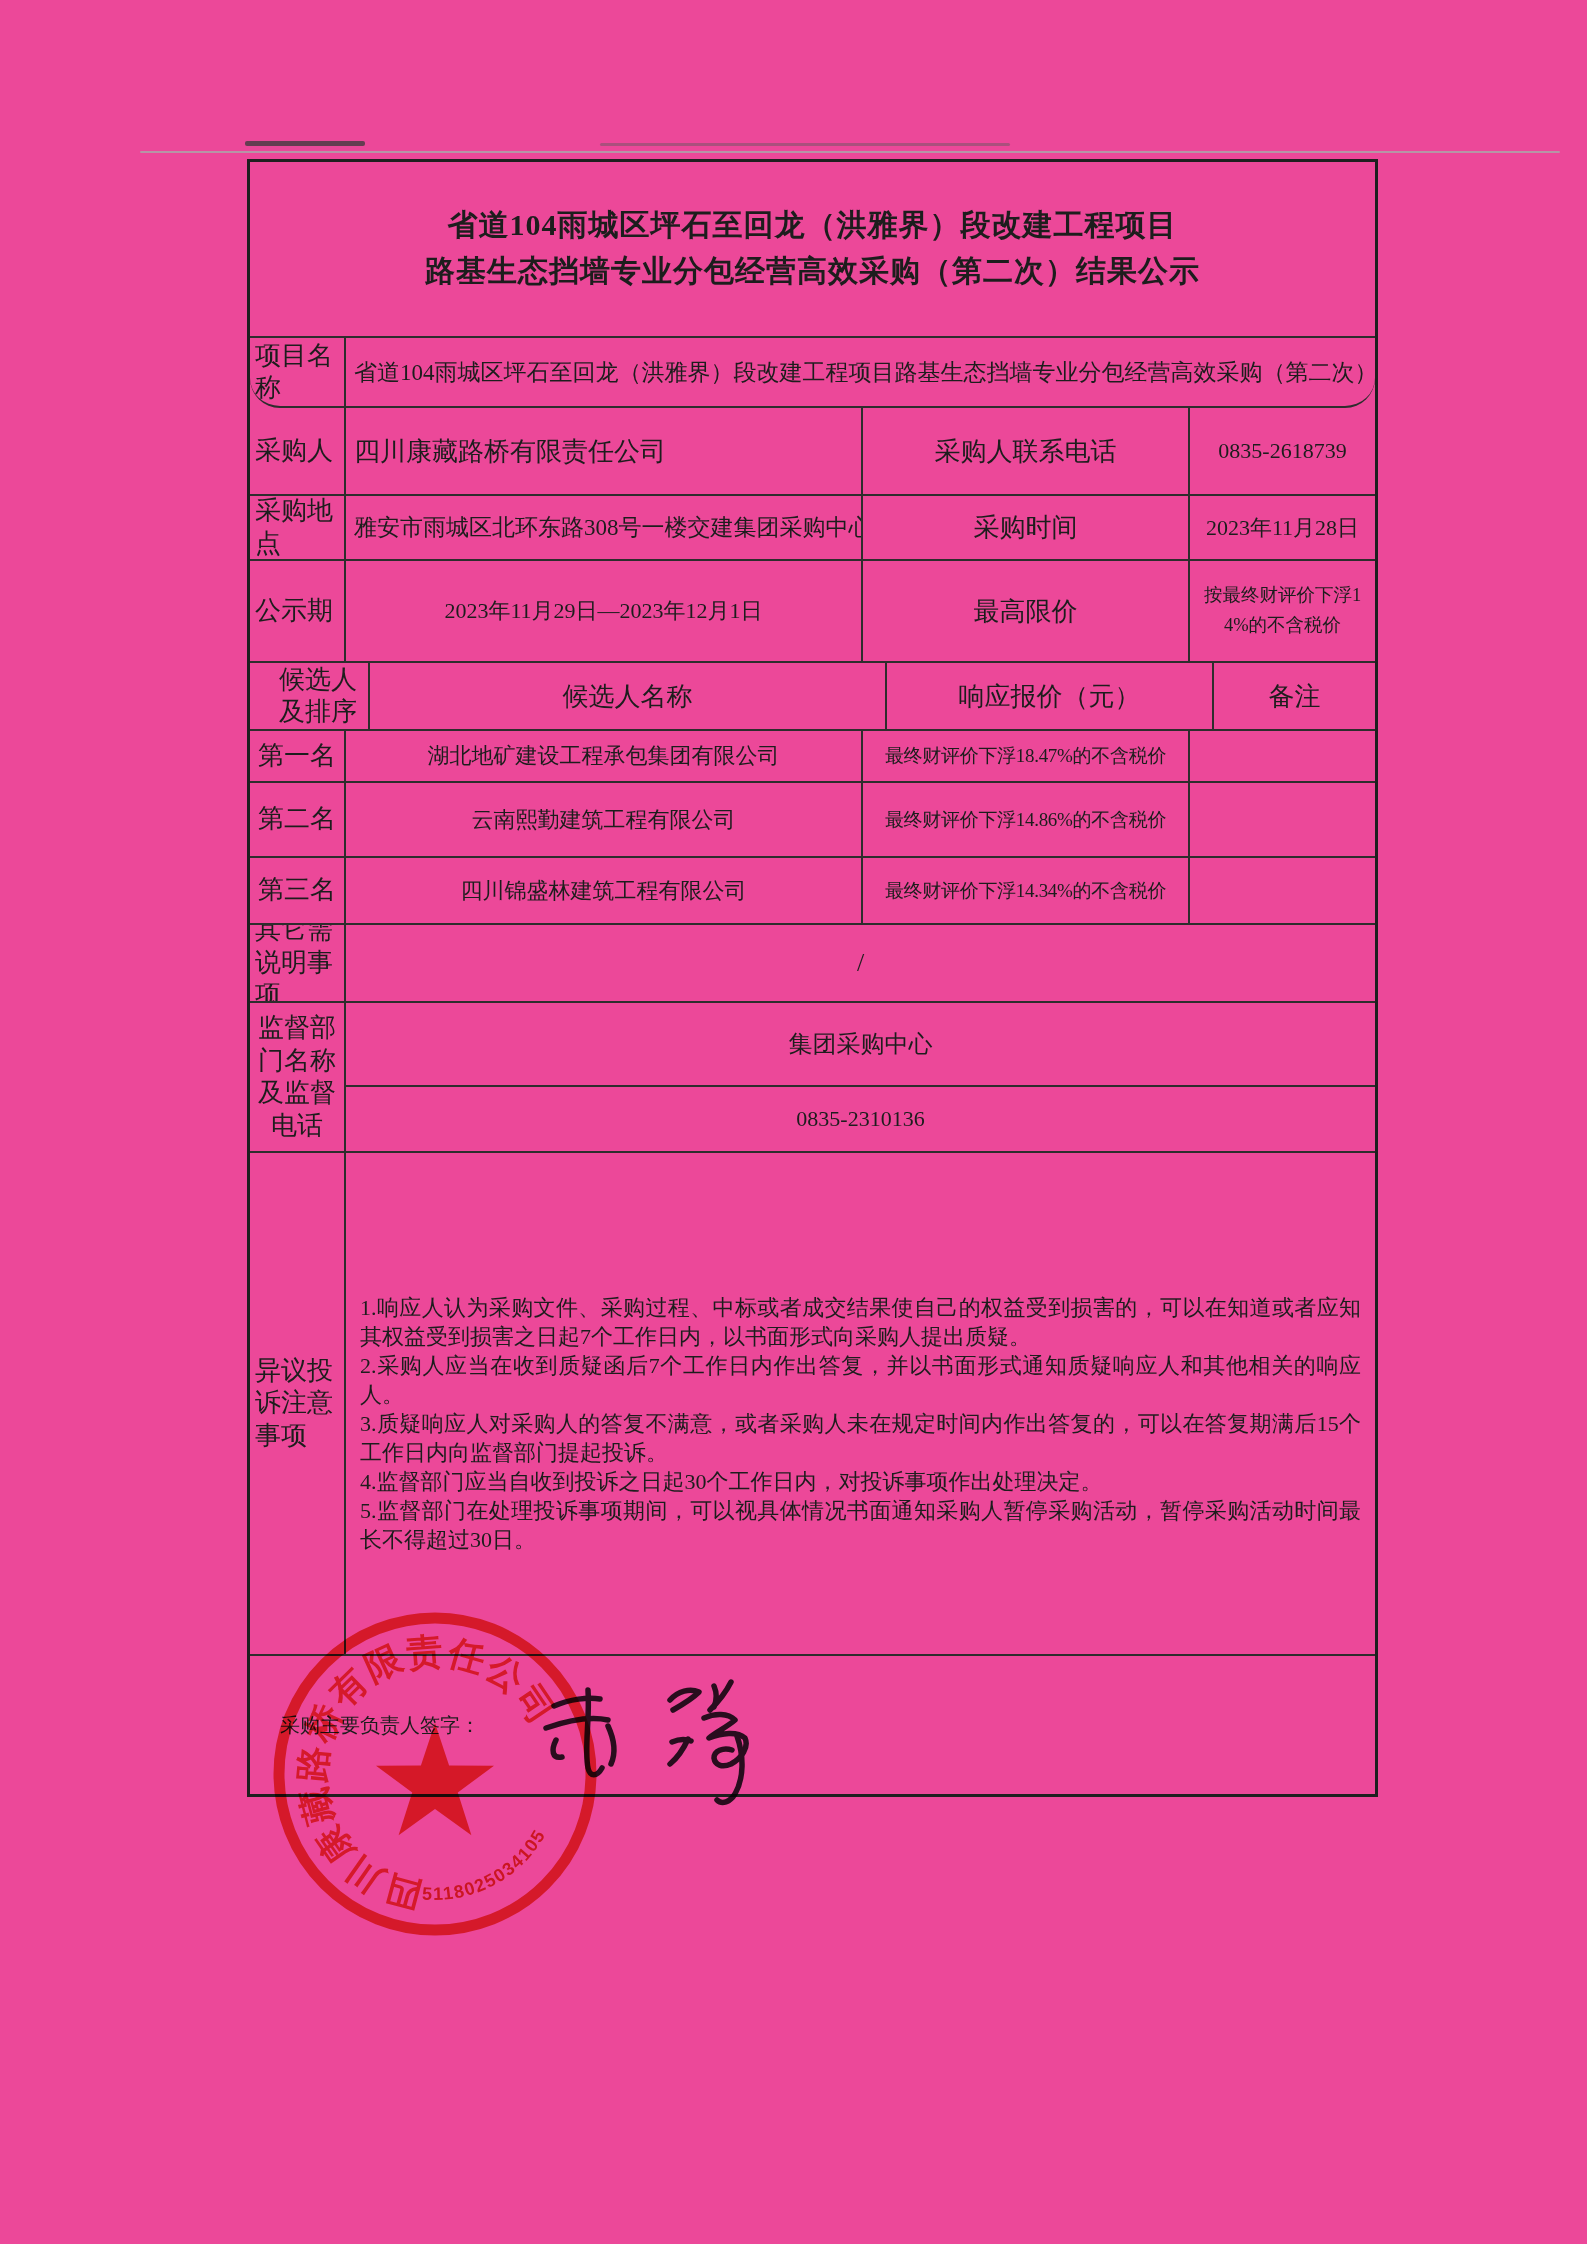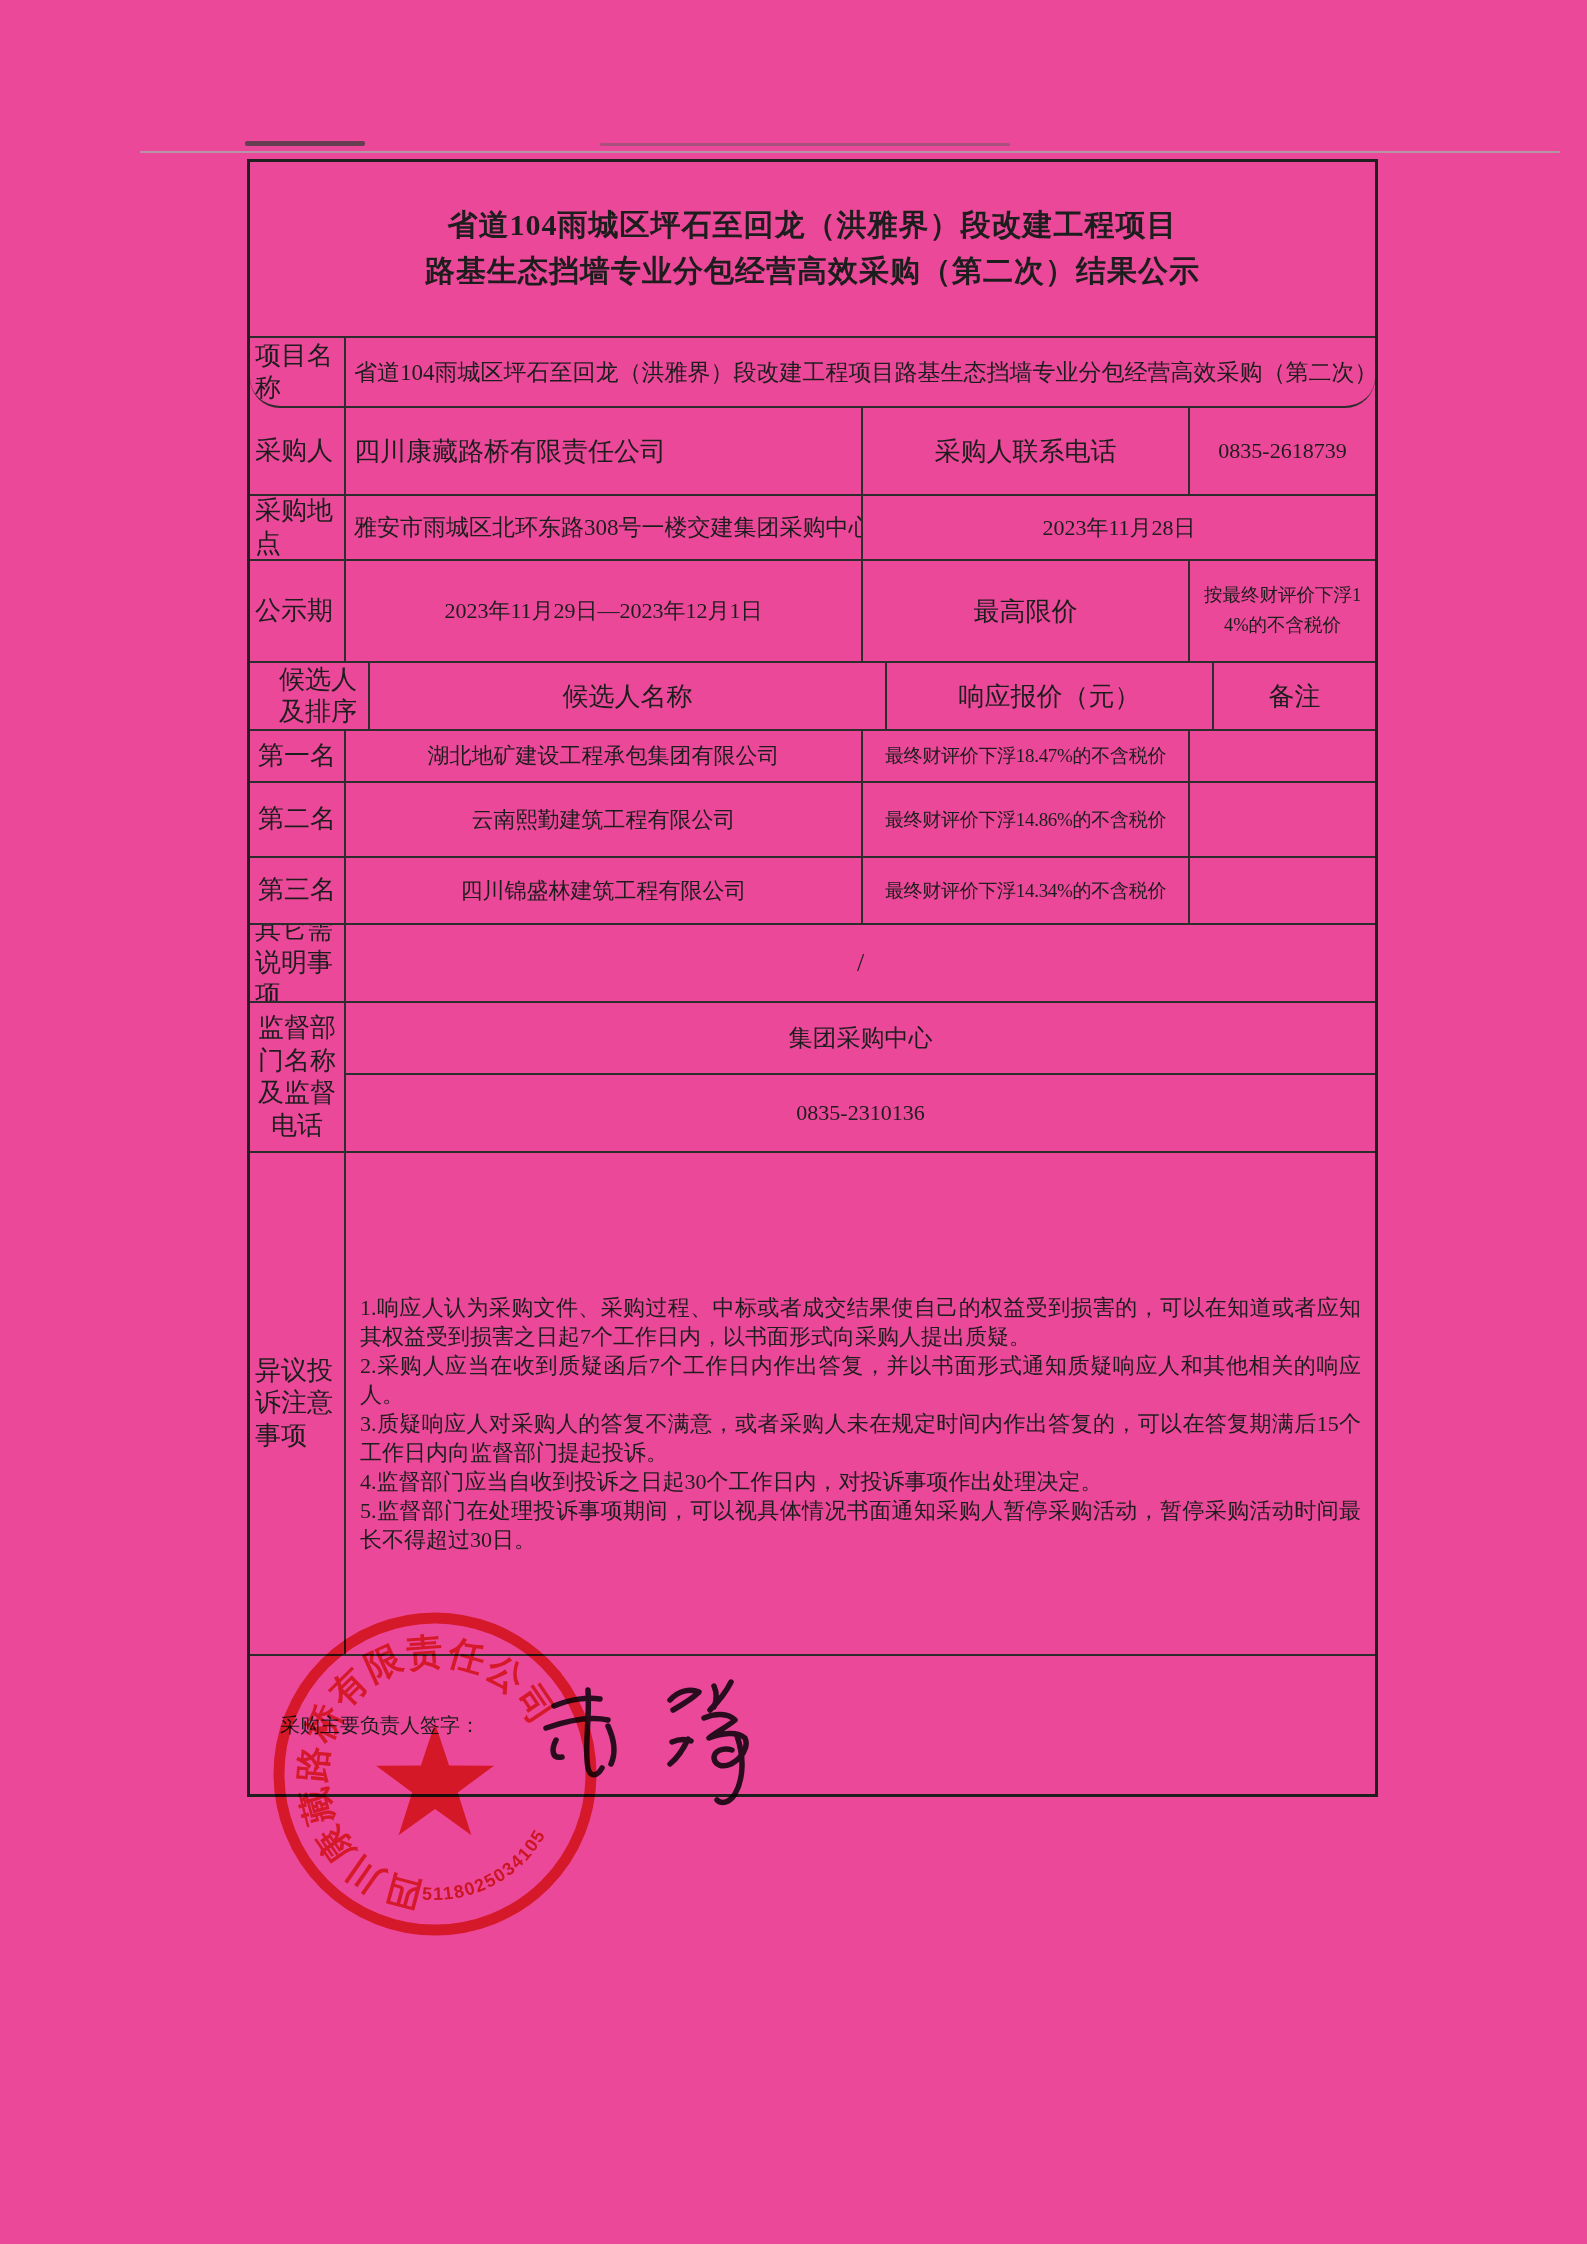--- a/index.html
+++ b/index.html
@@ -64,21 +64,21 @@
 
   .fs22{font-size:22px;}
   .fs23{font-size:23px;}
   .fs24{font-size:24px;}
   .fs26{font-size:26px;}
   .nowrap{white-space:nowrap;}
   .bid{font-size:19px;letter-spacing:-0.3px;}
   .limit-note{font-size:18.5px;line-height:1.6;padding:4px 2px;word-break:break-all;}
 
   .sup-stack{flex:1;display:flex;flex-direction:column;}
-  .sup-row1{height:72px;border-bottom:2px solid var(--line);display:flex;align-items:center;justify-content:center;}
+  .sup-row1{height:84px;border-bottom:2px solid var(--line);display:flex;align-items:center;justify-content:center;}
   .sup-row2{flex:1;display:flex;align-items:center;justify-content:center;}
 
   .objection-body{flex:1;padding:140px 14px 10px 14px;font-size:22px;line-height:29px;
     display:block;align-self:stretch;}
   .objection-body .item{text-align:justify;}
 
   .r-signature{display:flex;align-items:center;}
   .sig-label{padding-left:30px;font-size:20px;}
 
   
@@ -111,20 +111,21 @@
     <div class="tr r-purchaser">
       <div class="td lab">采购人</div>
       <div class="td c2 c-left fs26">四川康藏路桥有限责任公司</div>
       <div class="td c3 c-center fs26">采购人联系电话</div>
       <div class="td no-r c4 c-center fs22">0835-2618739</div>
     </div>
 
     <div class="tr r-location">
       <div class="td lab">采购地点</div>
       <div class="td c2 c-left fs23 nowrap">雅安市雨城区北环东路308号一楼交建集团采购中心</div>
+      <div class="td c3 c-center fs26">采购时间</div>
       <div class="td no-r c4 c-center fs22 nowrap">2023年11月28日</div>
     </div>
 
     <div class="tr r-publicity">
       <div class="td lab">公示期</div>
       <div class="td c2 c-center fs22">2023年11月29日—2023年12月1日</div>
       <div class="td c3 c-center fs26">最高限价</div>
       <div class="td no-r c4 c-center limit-note">按最终财评价下浮14%的不含税价</div>
     </div>
 

